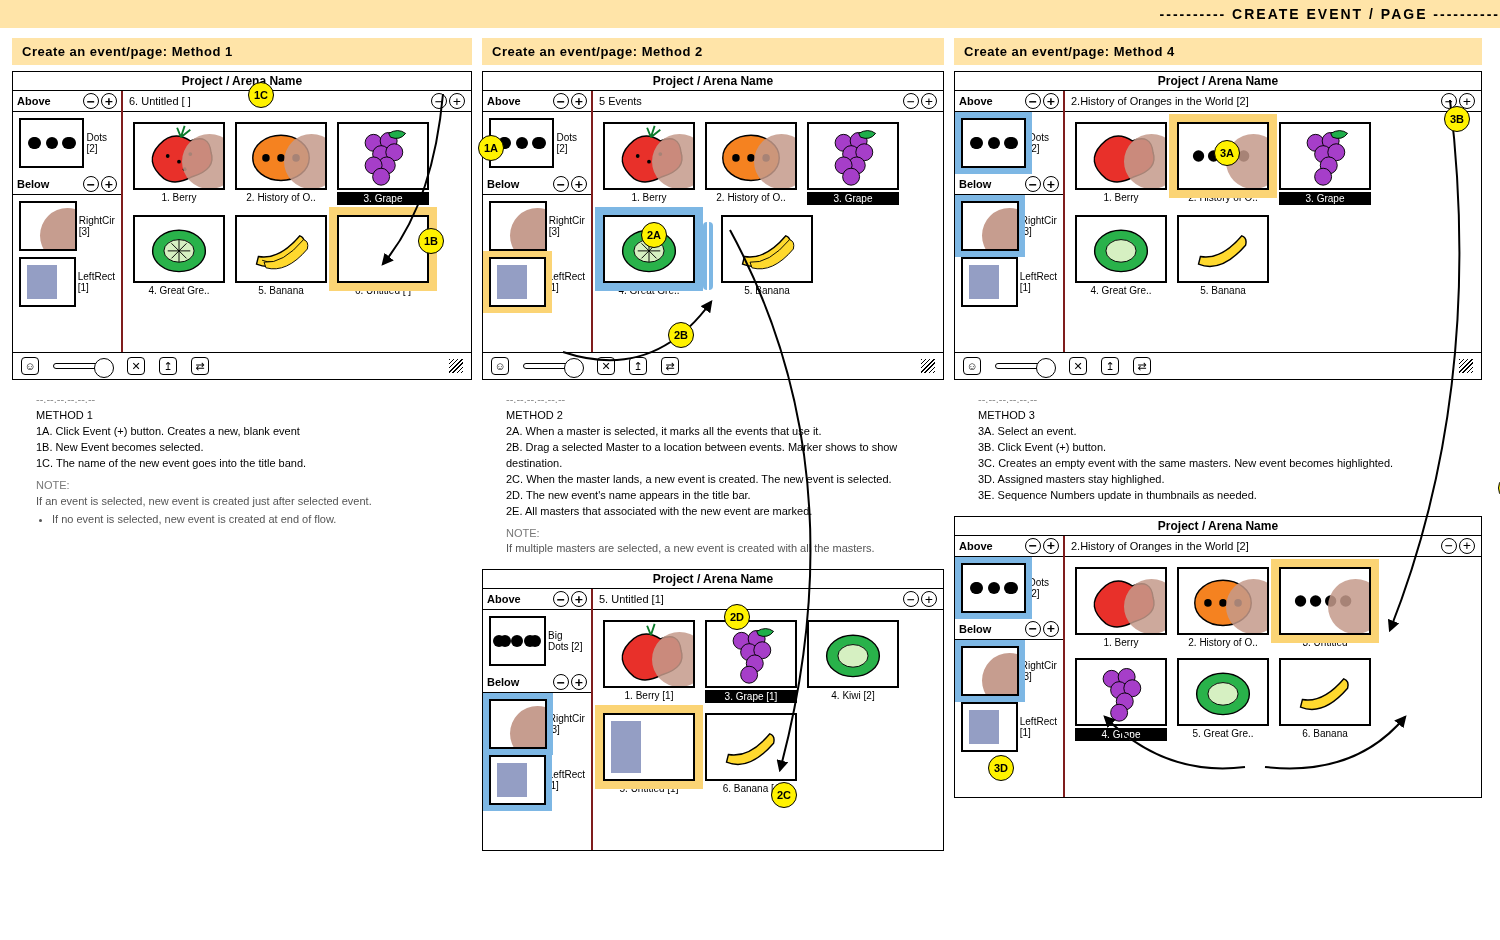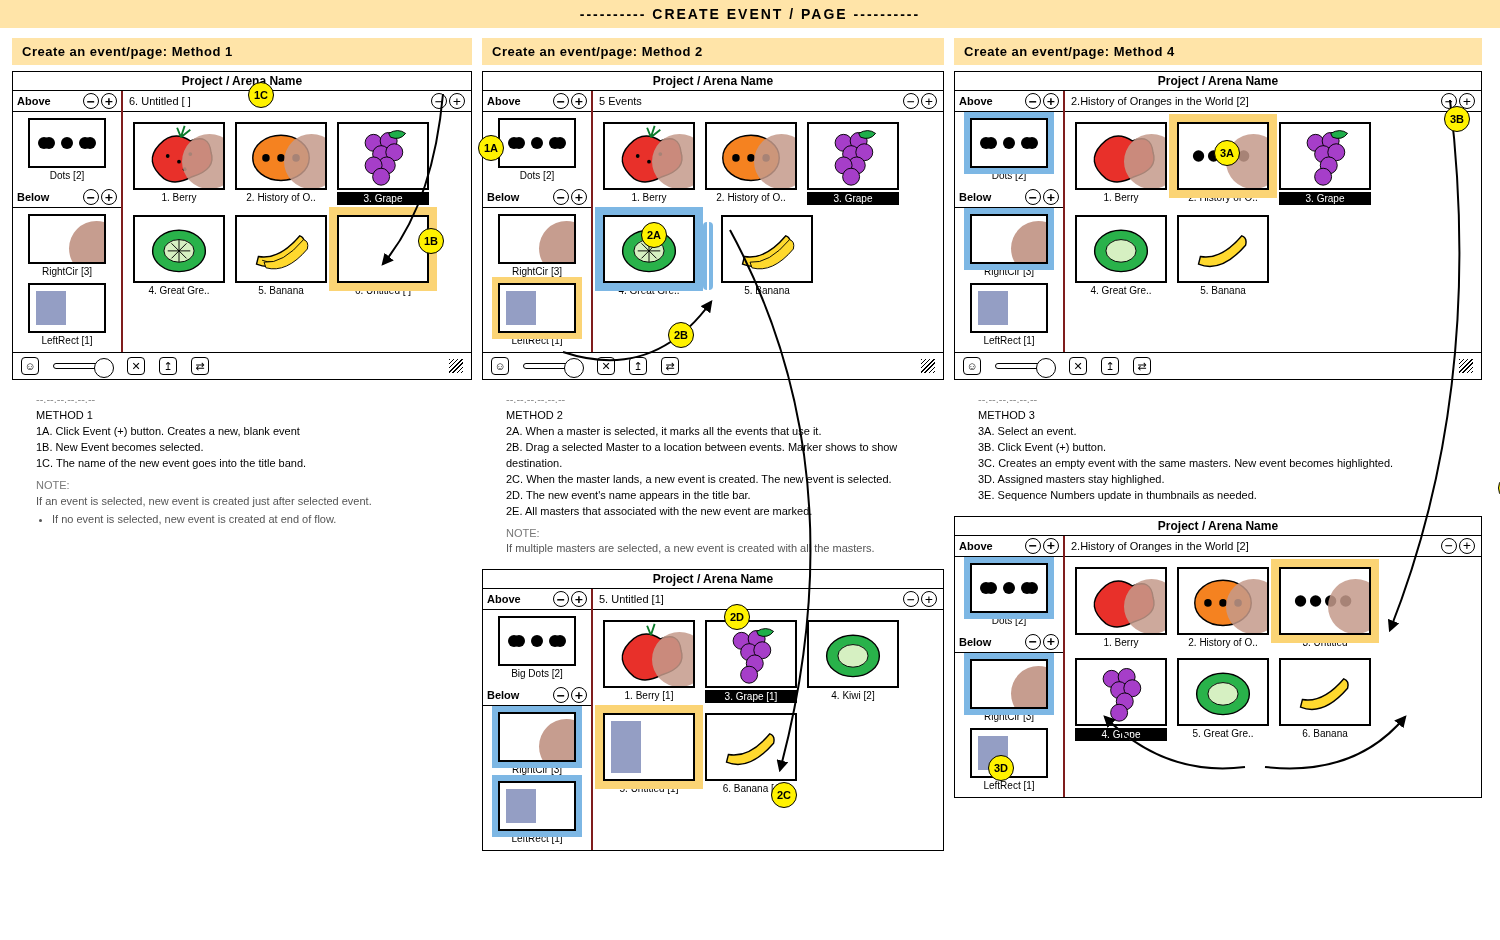--- a/index.html
+++ b/index.html
@@ -9,22 +9,22 @@
     font-size: 11px;
     background: #fff;
     width: 1500px;
     position: relative;
   }
   .topbanner {
     background: #ffe4a8;
     color: #000;
     font-weight: bold;
     letter-spacing: 2px;
-    text-align: center;
-    padding: 6px 12px;
+    text-align: right;
+    padding: 6px 0;
     font-size: 14px;
   }
   .col-header {
     background: #ffe4a8;
     font-weight: bold;
     font-size: 13px;
     padding: 6px 10px;
     letter-spacing: .5px;
   }
   .columns {
@@ -70,21 +70,21 @@
     display:flex; gap:2px;
   }
   .btncircle {
     width:16px;height:16px;border:1px solid #000;border-radius:50%;
     display:flex;align-items:center;justify-content:center;
     font-size:13px;line-height:1;background:#fff;cursor:pointer;
     font-family: monospace;
   }
   .sidecells { padding: 6px; display:flex; flex-direction:column; gap:6px; }
   .master {
-    display:flex;flex-direction:column;align-items:center;gap:2px;
+    display:flex;flex-direction:row;align-items:center;gap:2px;
   }
   .master .thumb {
     width: 78px; height: 50px; border:2px solid #000; background:#fff;
     position:relative;
   }
   .master.sel-yellow .thumb { outline:6px solid #fbd475; }
   .master.sel-blue .thumb   { outline:6px solid #7db7e4; }
   .master .cap { font-size:10px; }
 
   .mainpanel { flex:1; display:flex; flex-direction:column; }

